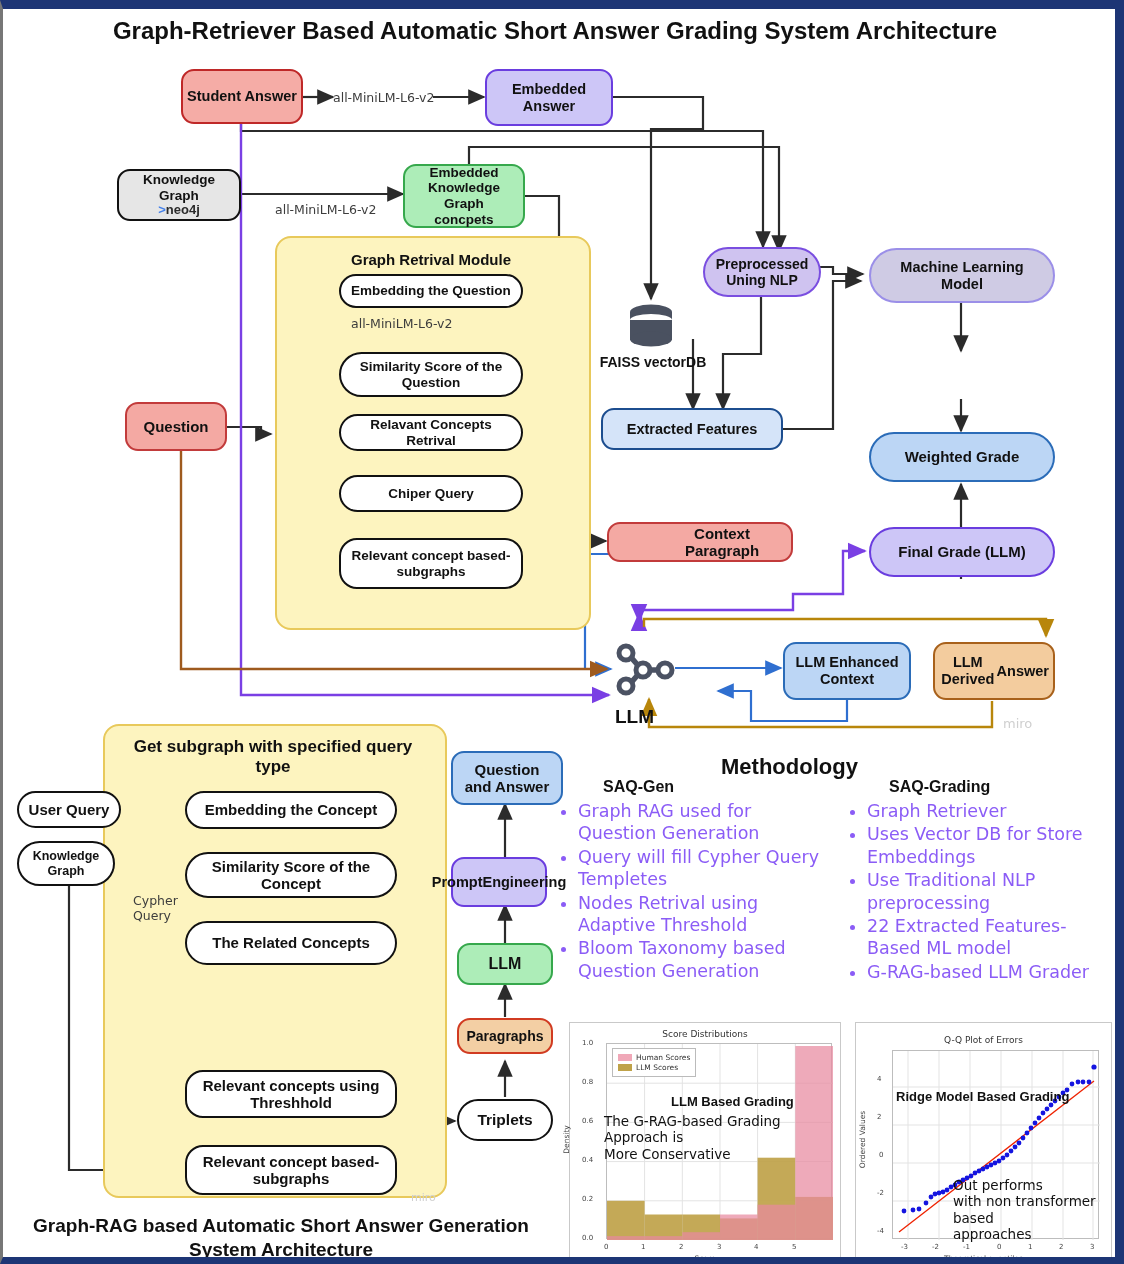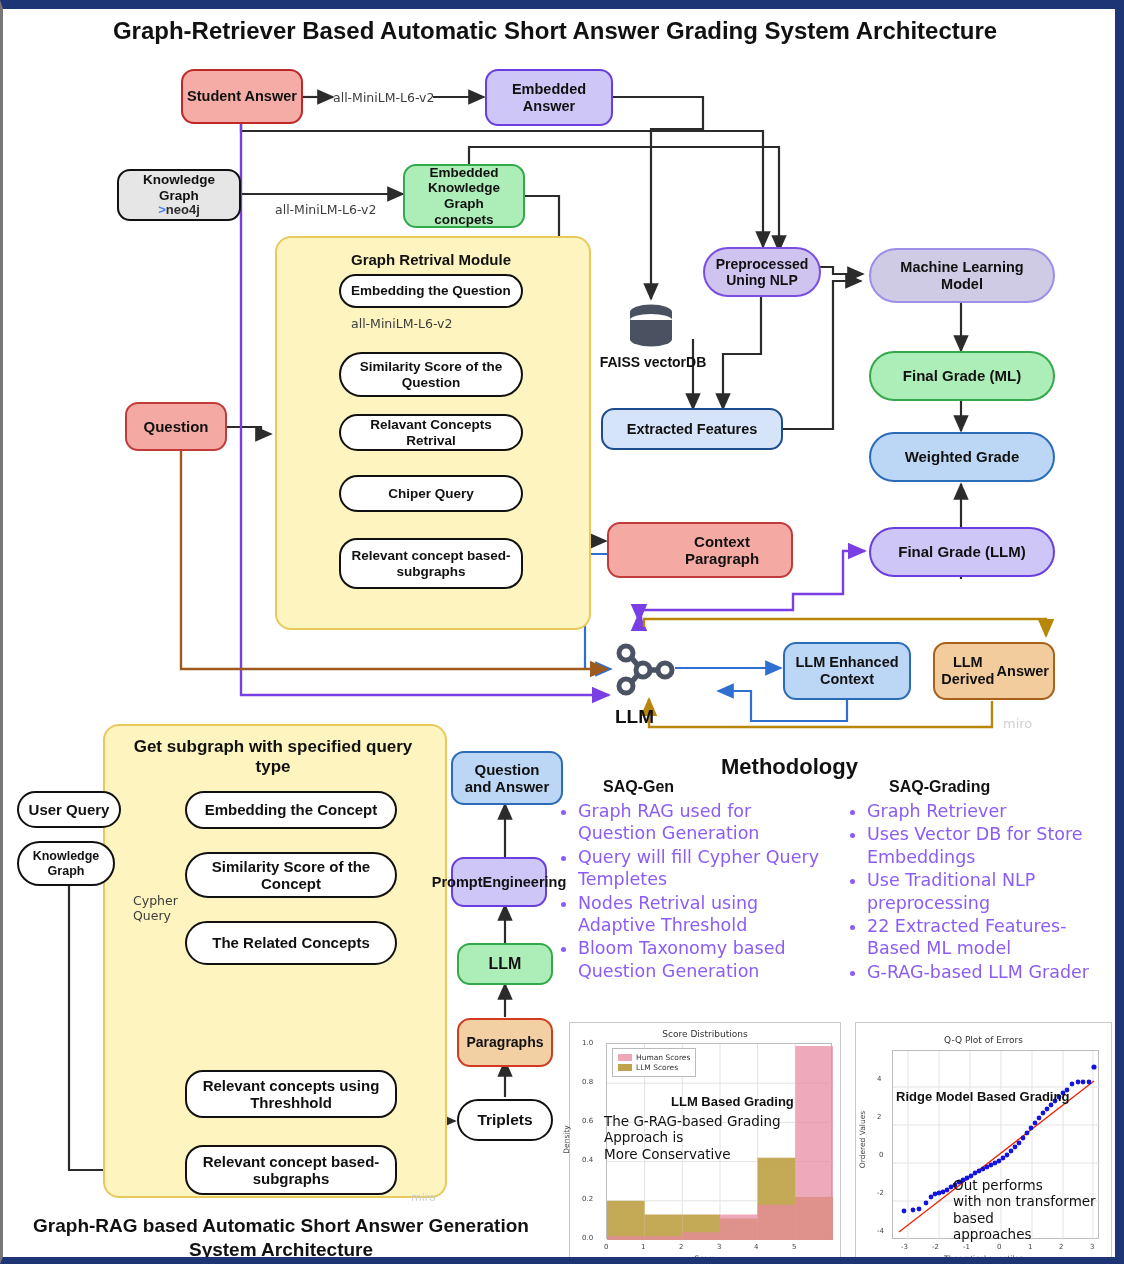--- a/index.html
+++ b/index.html
@@ -241,33 +241,30 @@
 
   <div class="node blue" style="left:598px;top:399px;width:182px;height:42px;font-size:14.5px;">
     <span>Extracted Features</span>
   </div>
 
   <div class="node lav" style="left:866px;top:239px;width:186px;height:55px;font-size:14.5px;flex-direction:column;border-radius:999px;">
     <span>Machine Learning</span>
     <span>Model</span>
   </div>
 
-  <div class="node green" style="left:866px;top:342px;width:186px;height:50px;font-size:15px;border-radius:999px;">
-    <span>Final Grade (ML)</span>
-  </div>
 
   <div class="node blue2" style="left:866px;top:423px;width:186px;height:50px;font-size:15px;border-radius:999px;">
     <span>Weighted Grade</span>
   </div>
 
   <div class="node purple" style="left:866px;top:518px;width:186px;height:50px;font-size:15px;border-radius:999px;">
     <span>Final Grade (LLM)</span>
   </div>
 
-  <div class="node redsoft" style="left:604px;top:513px;width:186px;height:56px;font-size:15px;padding-left:48px;">
+  <div class="node redsoft" style="left:604px;top:513px;width:186px;height:40px;font-size:15px;padding-left:48px;">
     <span>Context Paragraph</span>
   </div>
 
   <div class="abs" style="left:606px;top:632px;width:66px;height:58px;">
     <svg viewBox="0 0 66 58" width="66" height="58">
       <g stroke="#4b5263" stroke-width="5.5" fill="none">
         <path d="M20,14 L33,29 L20,44"></path>
           <path d="M33,29 L52,29"></path>
       </g>
       <g fill="#fff" stroke="#4b5263" stroke-width="5">
@@ -345,21 +342,21 @@
   <div class="node white" style="left:182px;top:1061px;width:212px;height:48px;font-size:15px;border-radius:18px;">
     <span>Relevant concepts using Threshhold</span>
   </div>
   <div class="node white" style="left:182px;top:1136px;width:212px;height:50px;font-size:15px;border-radius:18px;">
     <span>Relevant concept based-subgraphs</span>
   </div>
 
   <div class="node white rnd" style="left:454px;top:1090px;width:96px;height:42px;font-size:15.5px;">
     <span>Triplets</span>
   </div>
-  <div class="node orange2" style="left:454px;top:1009px;width:96px;height:49px;font-size:14px;text-align:right;">
+  <div class="node orange2" style="left:454px;top:1009px;width:96px;height:36px;font-size:14px;text-align:right;">
     <span>Paragraphs</span>
   </div>
   <div class="node green" style="left:454px;top:934px;width:96px;height:42px;font-size:16px;">
     <span>LLM</span>
   </div>
   <div class="node purple" style="left:448px;top:848px;width:96px;height:50px;font-size:14.5px;flex-direction:row;">
     <span>Prompt</span>
     <span>Engineering</span>
   </div>
   <div class="node blue2" style="left:448px;top:742px;width:112px;height:54px;font-size:15px;flex-direction:column;">

